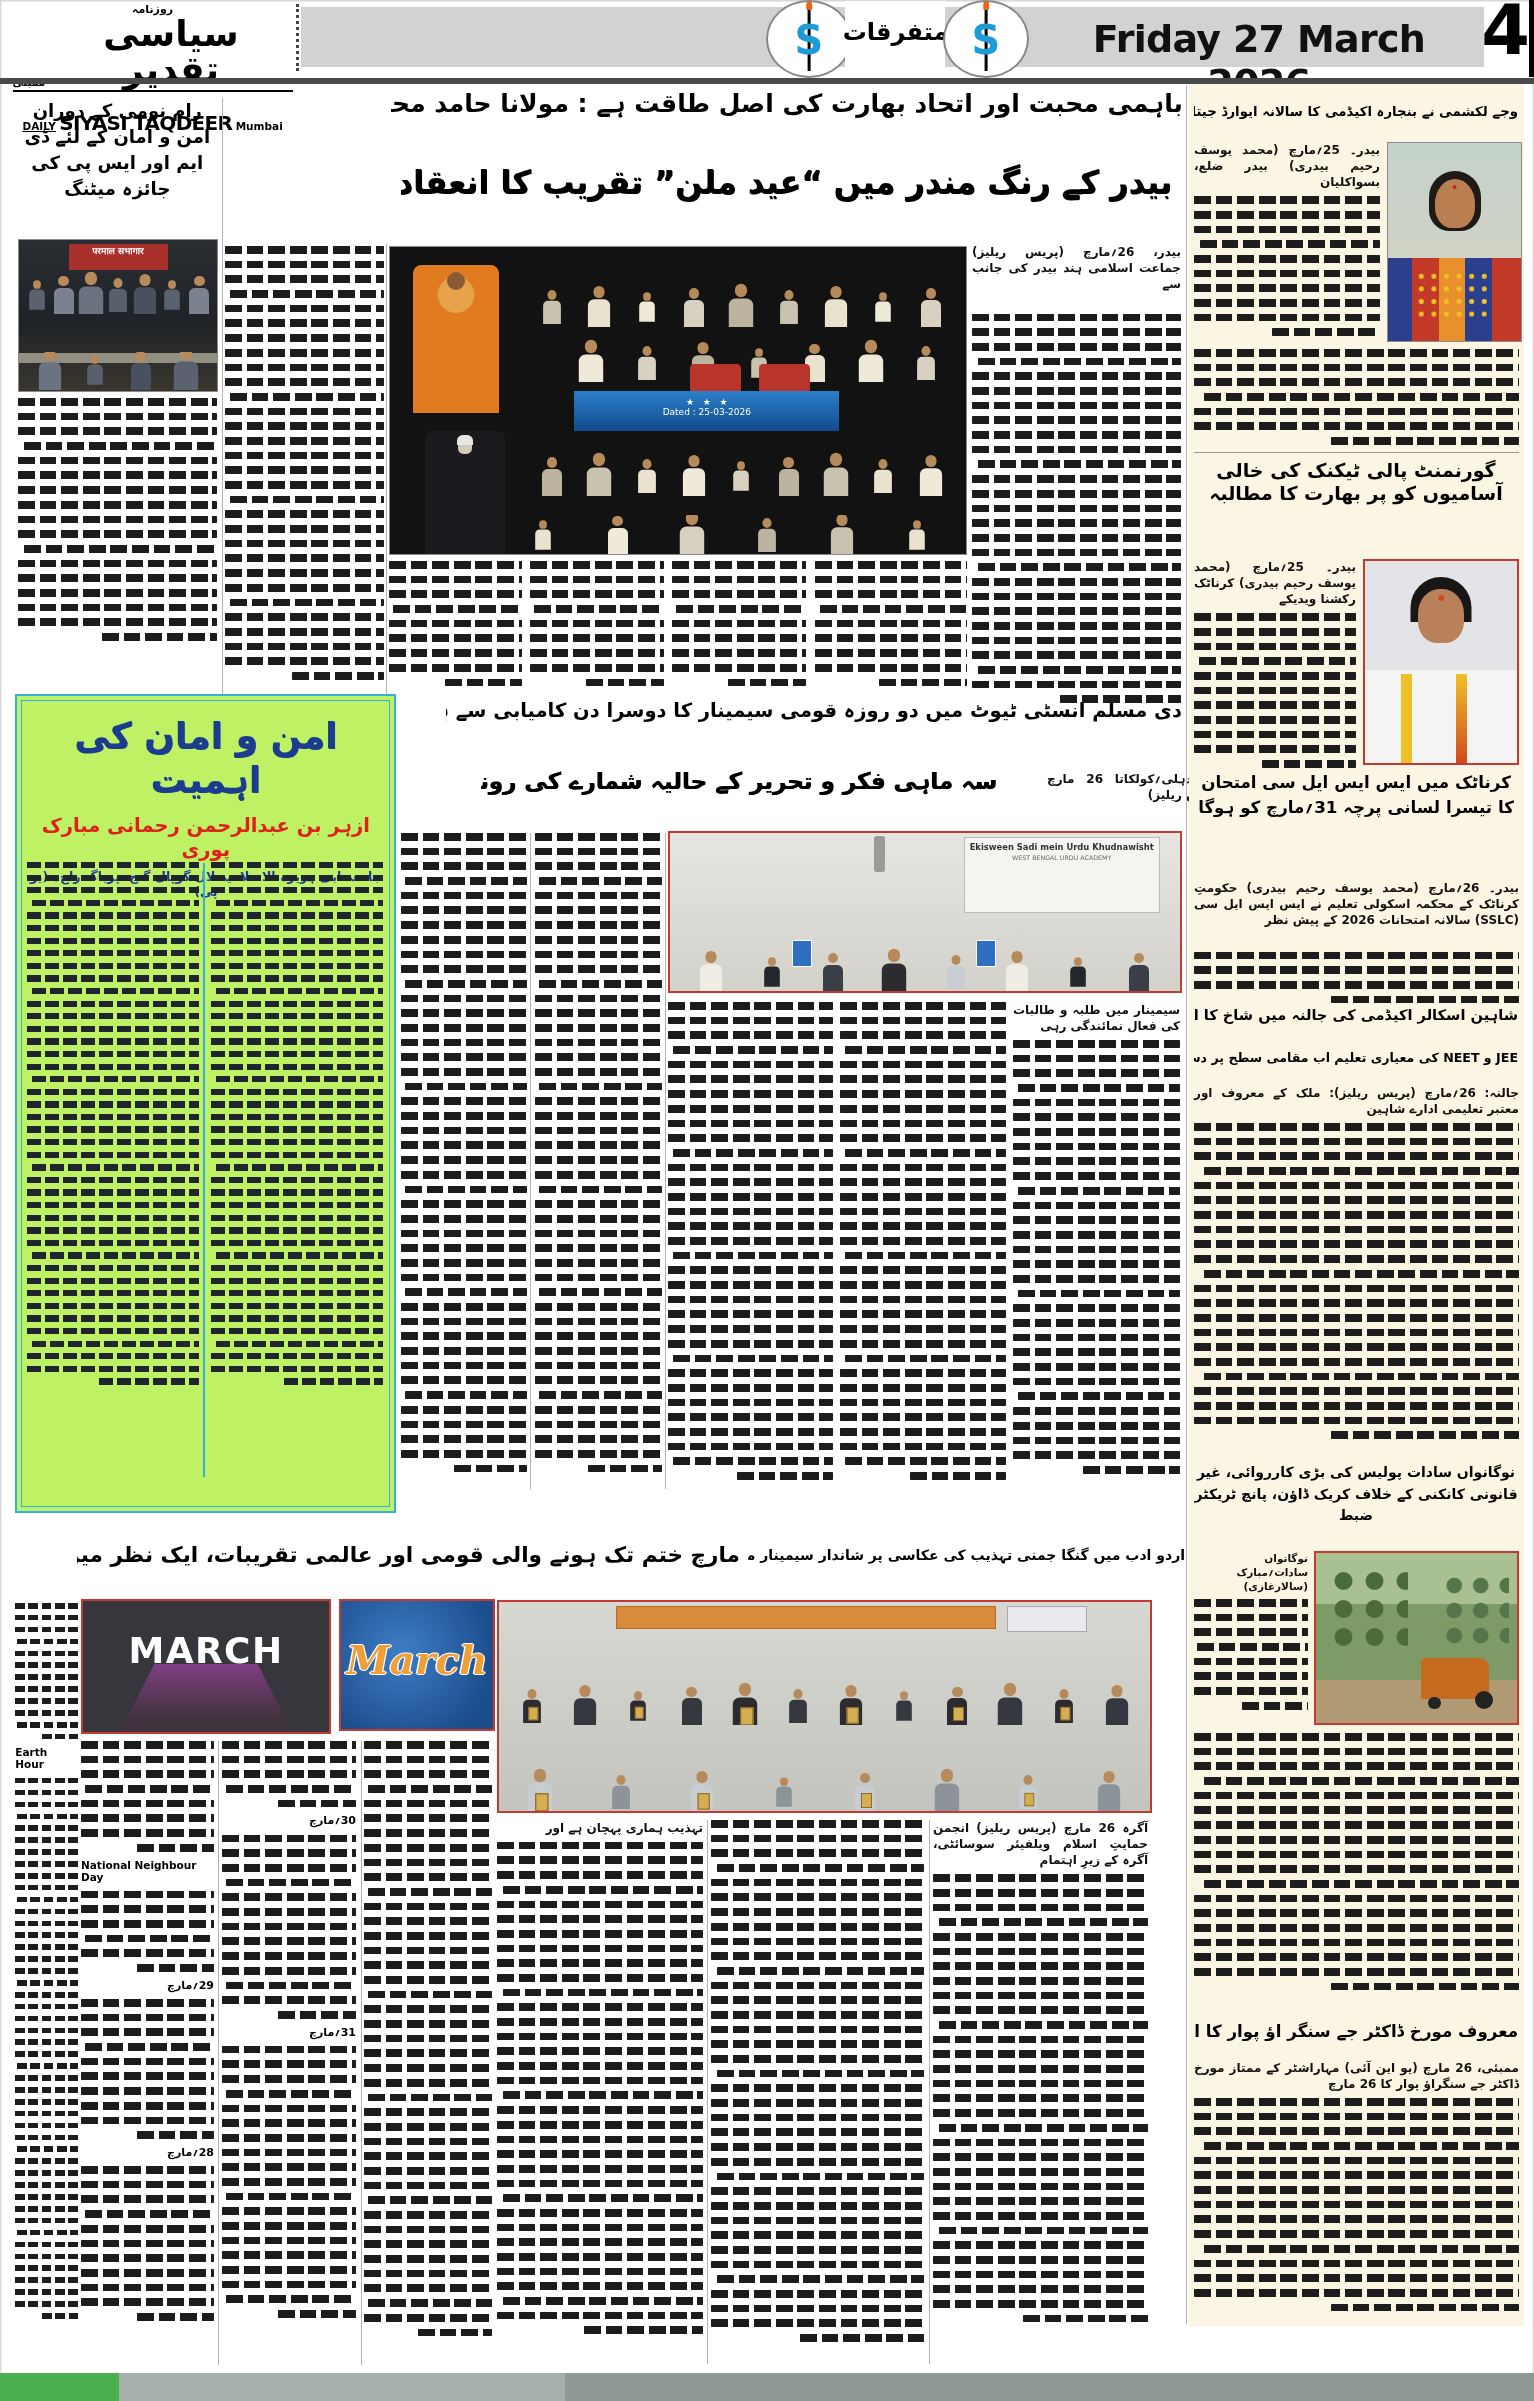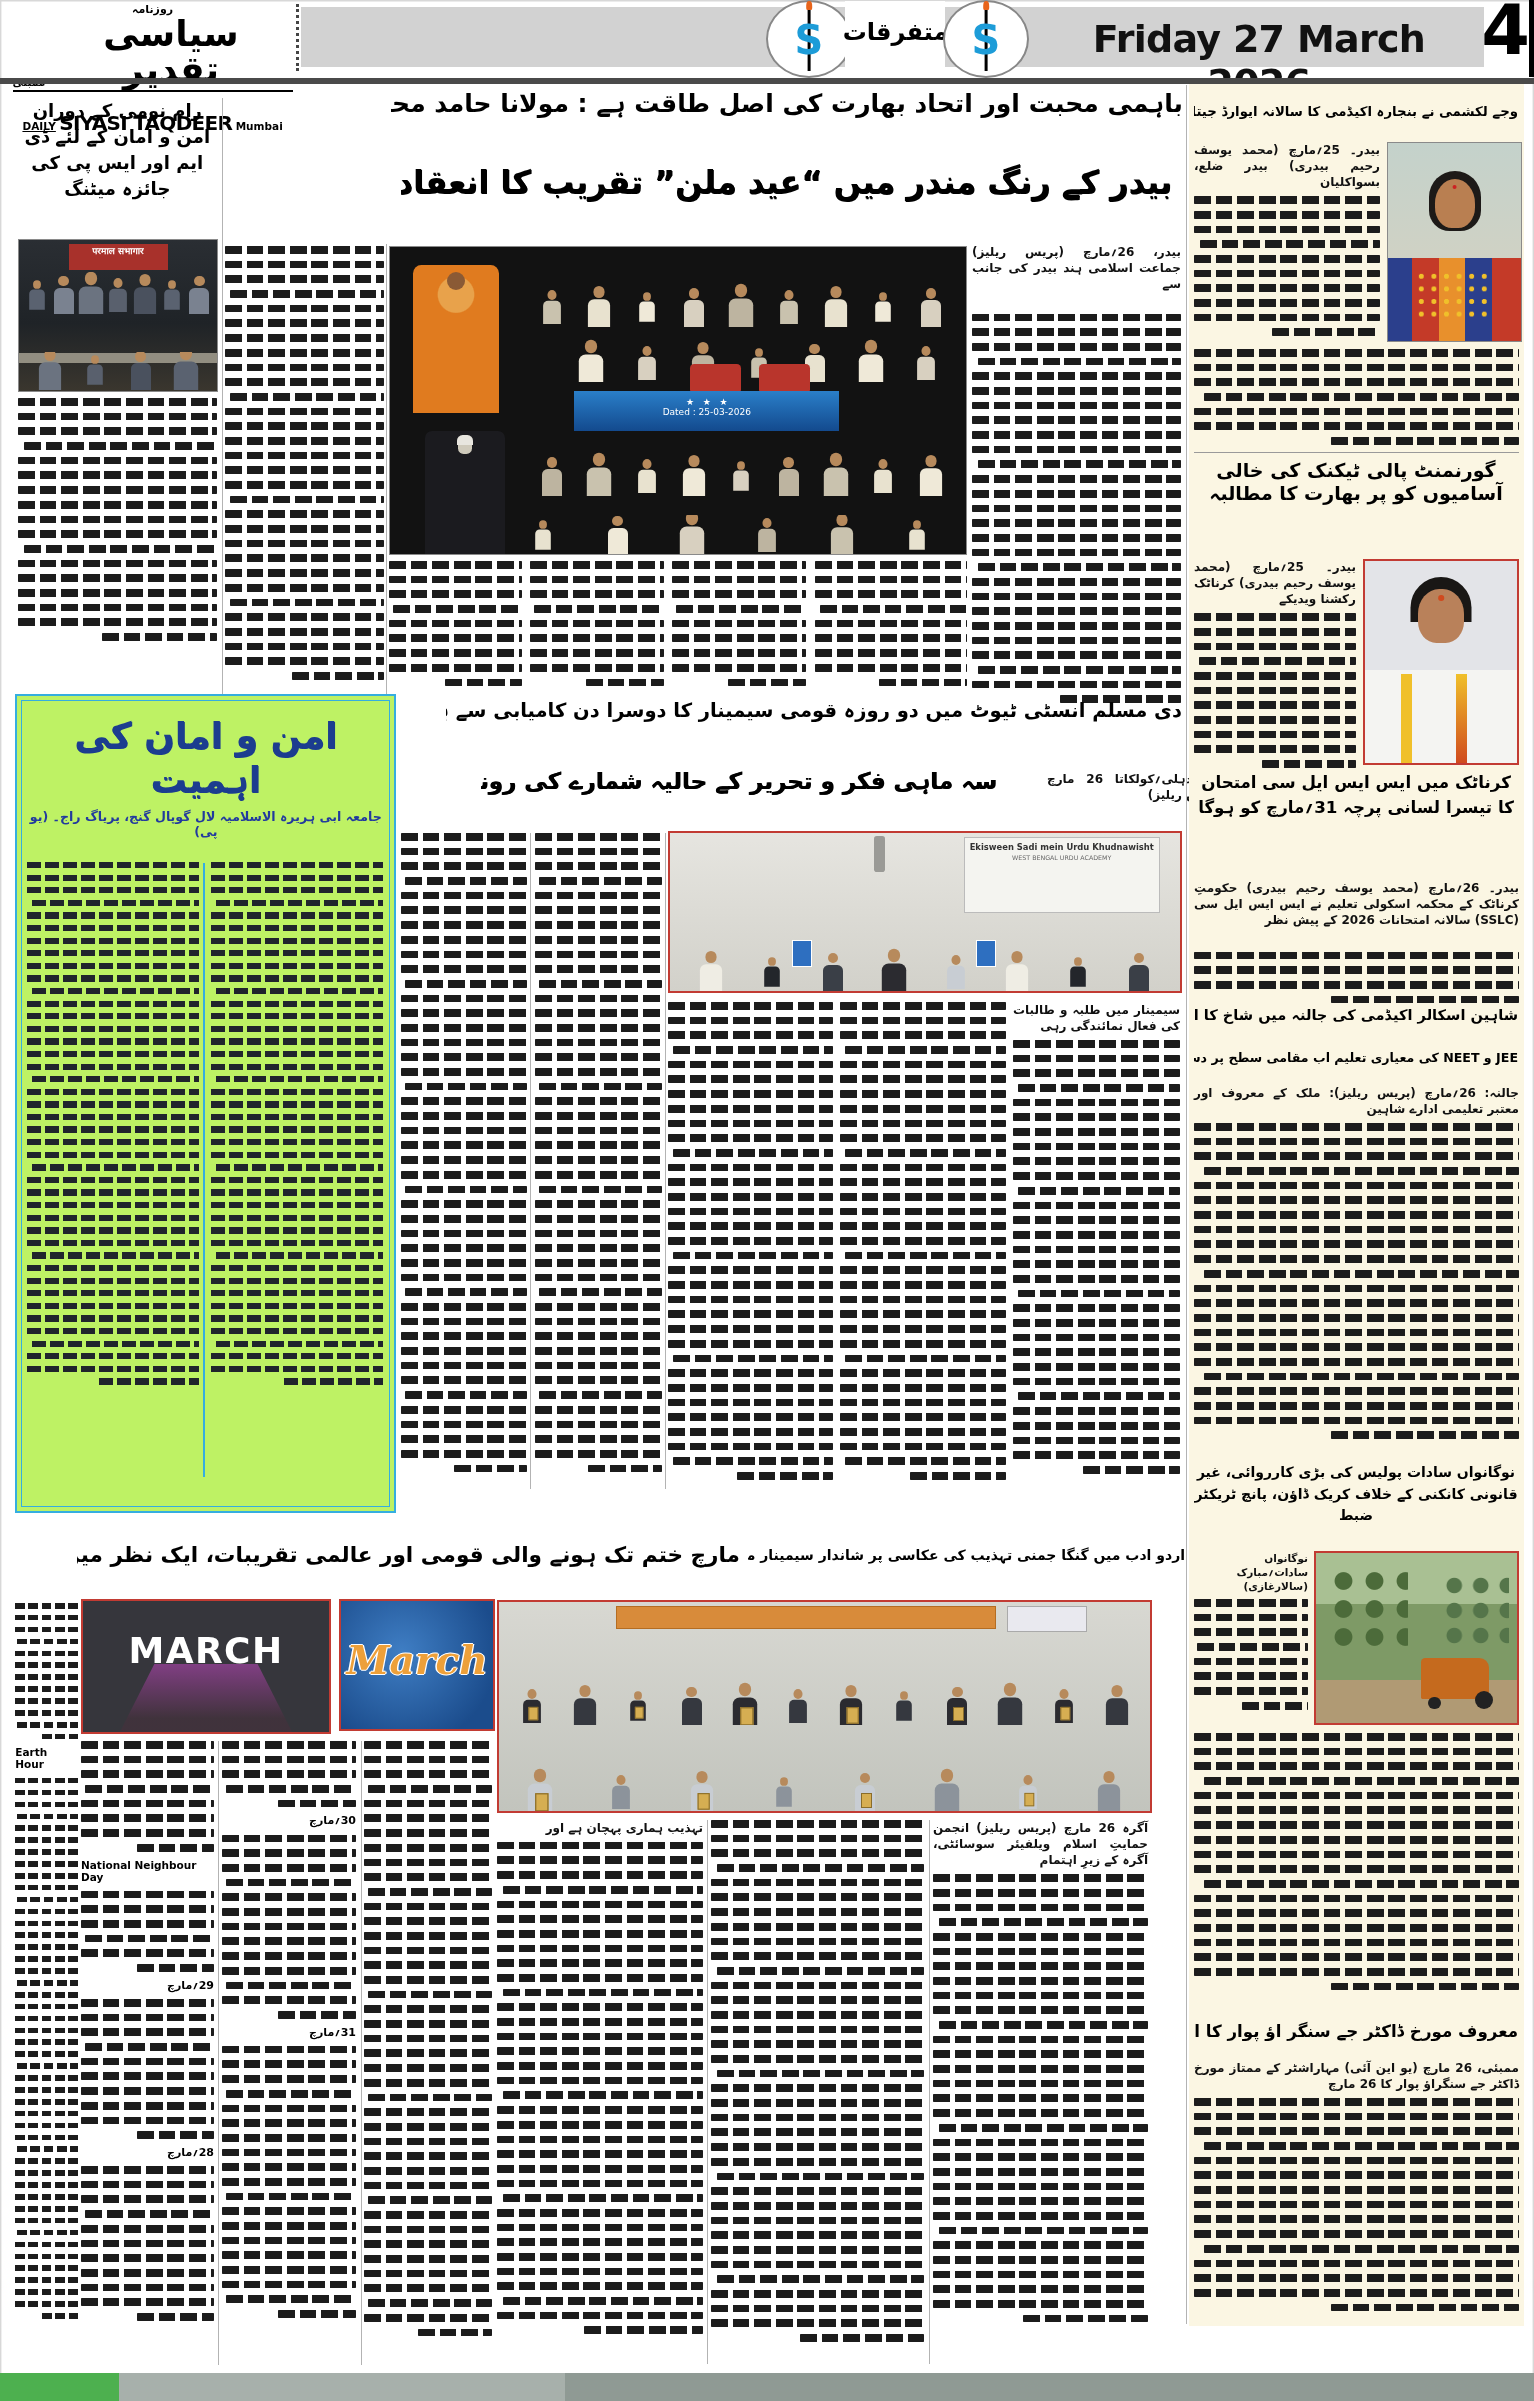--- a/index.html
+++ b/index.html
@@ -650,20 +650,21 @@
       <div class="tl"></div>
       <div class="tl"></div>
       <div class="tl"></div>
       <div class="tl"></div>
       <div class="tl" style="width: 97%;"></div>
       <div class="tl" style="width: 58%;"></div>
     </div>
 
   <div class="abs" style="left:15.3px;top:694px;width:377px;height:815px;background:#bef264;border:2.1px solid #35aee0;outline:1.4px solid #35aee0;outline-offset:-7px">
     <div class="urdu hl" style="margin-top:18px;font-size:36px;color:#1c3d8f;text-shadow:0.7px 0.7px 0 #1c3d8f">امن و امان کی اہمیت</div>
+    <div class="urdu hl" style="margin-top:12.6px;font-size:19.5px;color:#e0201b">ازہر بن عبدالرحمن رحمانی مبارک پوری</div>
     <div class="urdu hl" style="margin-top:7px;font-size:12.6px;color:#223a9e">جامعہ ابی ہریرہ الاسلامیہ لال گوپال گنج، پریاگ راج۔ (یو پی)</div>
     <div class="abs urdu" style="right:11px;top:166px;width:172px">
       <div class="skbx">
           <div class="boxline"></div>
           <div class="boxline"></div>
           <div class="boxline"></div>
           <div class="boxline" style="width: 97%;"></div>
           <div class="boxline"></div>
           <div class="boxline"></div>
           <div class="boxline"></div>

